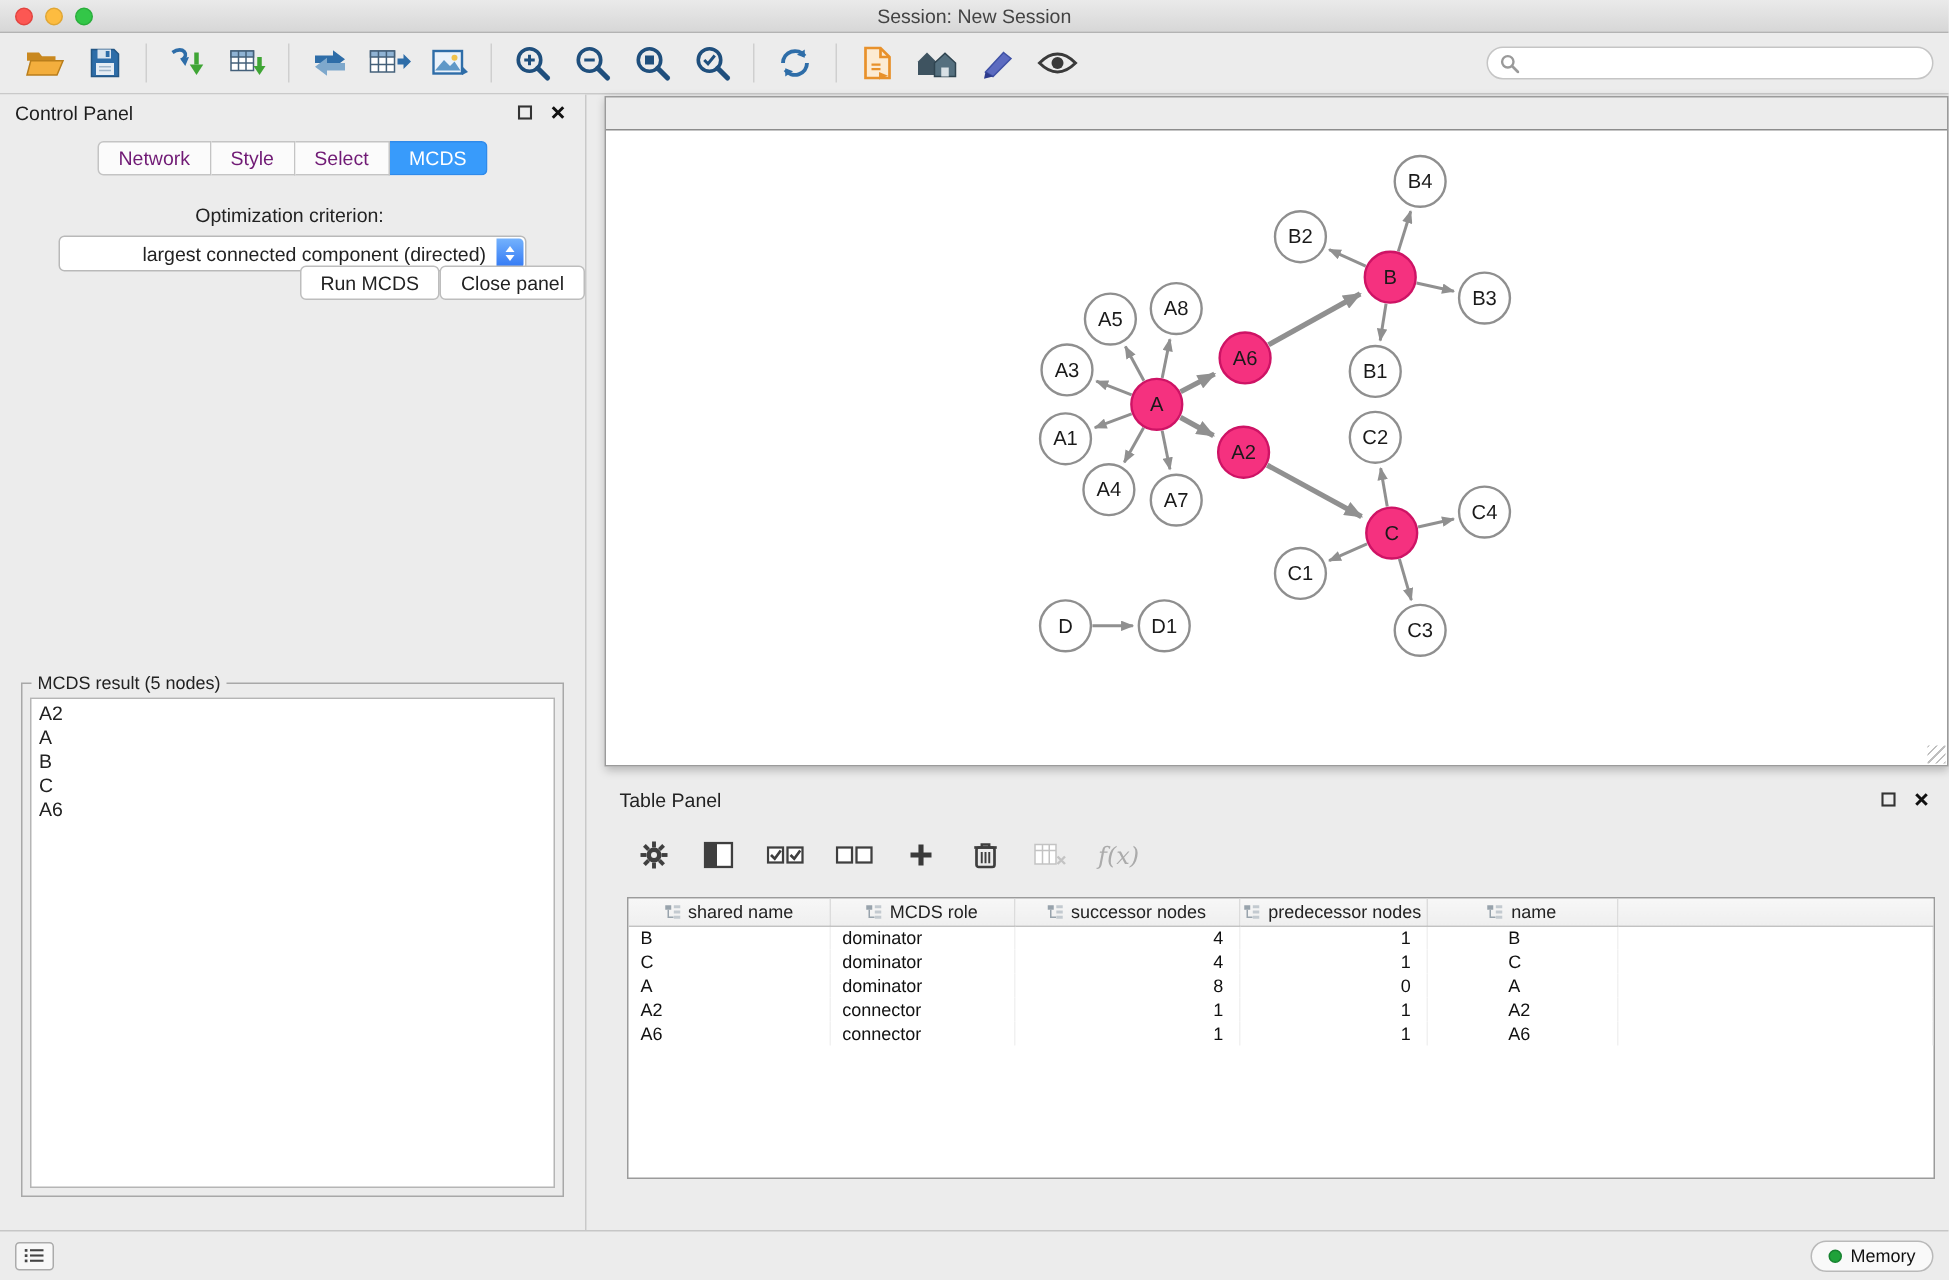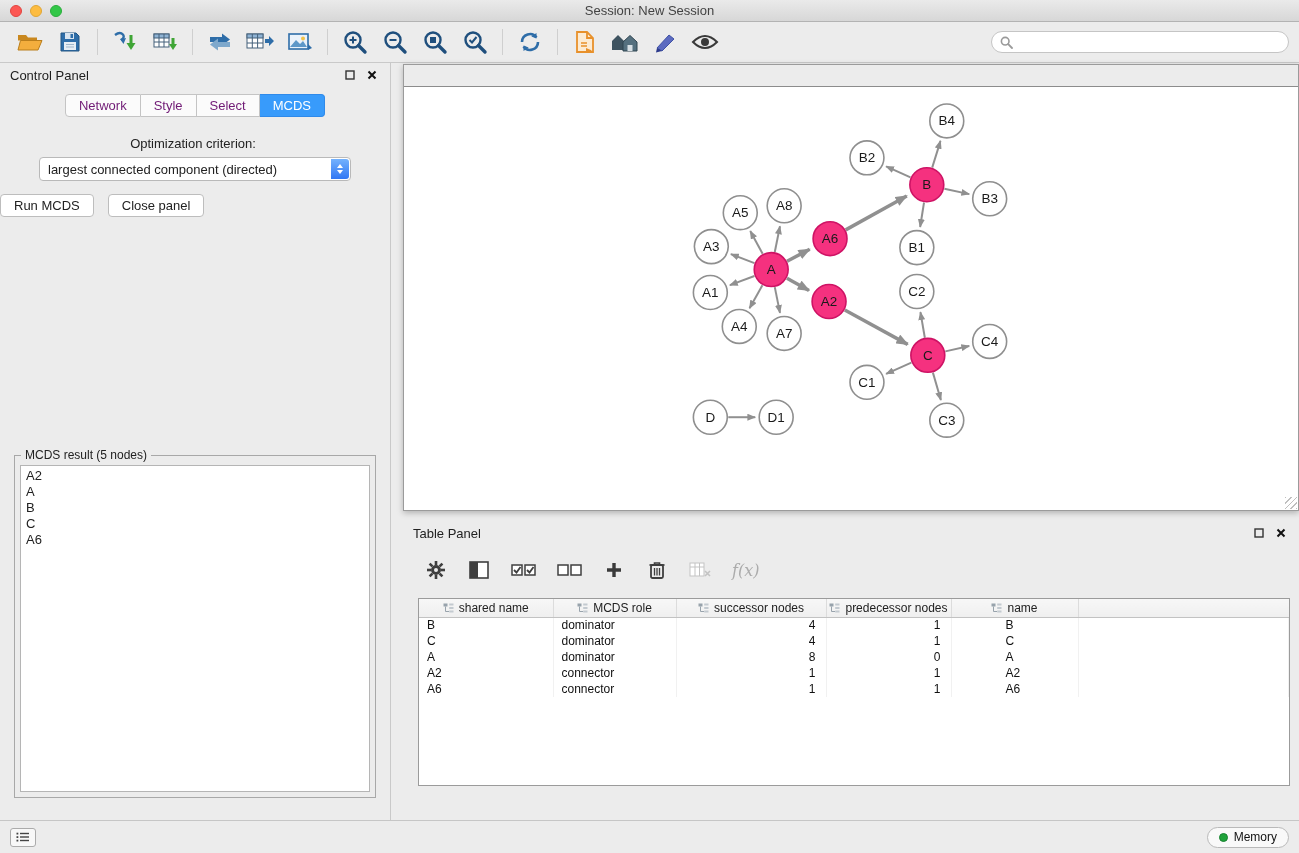--- a/index.html
+++ b/index.html
@@ -48,31 +48,31 @@
   .cp-tab { font-size:13px; padding:3px 13px; background:#FBFBFB;
     border:1px solid #C4C4C4; border-left:none; color:#701a75; cursor:default; }
   .cp-tab:first-child { border-left:1px solid #C4C4C4; border-radius:4px 0 0 4px; }
   .cp-tab:last-child { border-radius:0 4px 4px 0; }
   .cp-tab.active { background:#389BFB; border-color:#2F8AEA; color:#FFFFFF; }
   .opt-label { position:absolute; top:73px; left:0; right:4px; text-align:center;
     font-size:13px; }
   .mac-select { position:absolute; top:94px; left:50%; transform:translateX(-50%);
     width:312px; height:24px; background:#FFFFFF; border:1px solid #B9B9B9;
     border-radius:4px; font-size:13px; display:flex; align-items:center;
-    padding:0 26px 0 8px; white-space:nowrap; }
+    padding:0 26px 0 8px; white-space:nowrap;justify-content:flex-end; }
   .mac-select .stepper { position:absolute; right:1px; top:1px; bottom:1px;
     width:18px; border-radius:0 3px 3px 0;
     background:linear-gradient(#74B2FD,#3077F4); display:flex; flex-direction:column;
     align-items:center; justify-content:center; gap:2px; }
   .stepper .up { width:0; height:0; border-left:3.5px solid transparent;
     border-right:3.5px solid transparent; border-bottom:4px solid #fff; }
   .stepper .down { width:0; height:0; border-left:3.5px solid transparent;
     border-right:3.5px solid transparent; border-top:4px solid #fff; }
-  .btn-row { position:absolute; top:131px; left:0; right:0; display:flex;
-    justify-content:flex-start; gap:14px; }
+  .btn-row { position:absolute; top:114px; left:0; right:0; display:flex;
+    justify-content:flex-end; }
   .mac-btn { font-size:13px; padding:3px 13px; background:#FFFFFF;
     border:1px solid #BDBDBD; border-radius:4px; color:#222; cursor:default; }
   .result-box { position:absolute; left:14px; right:14px; top:392px; bottom:22px;
     border:1px solid #A8A8A8;padding-left:46px; }
   .result-legend { position:absolute; top:-8px; left:6px; background:#ECECEC;
     padding:0 4px; font-size:12px; }
   .result-list { position:absolute; left:5px; right:5px; top:9px; bottom:5px;
     background:#FFFFFF; border:1px solid #B5B5B5; padding:2px 5px; font-size:13px;
     line-height:16px; overflow:auto; }
 

